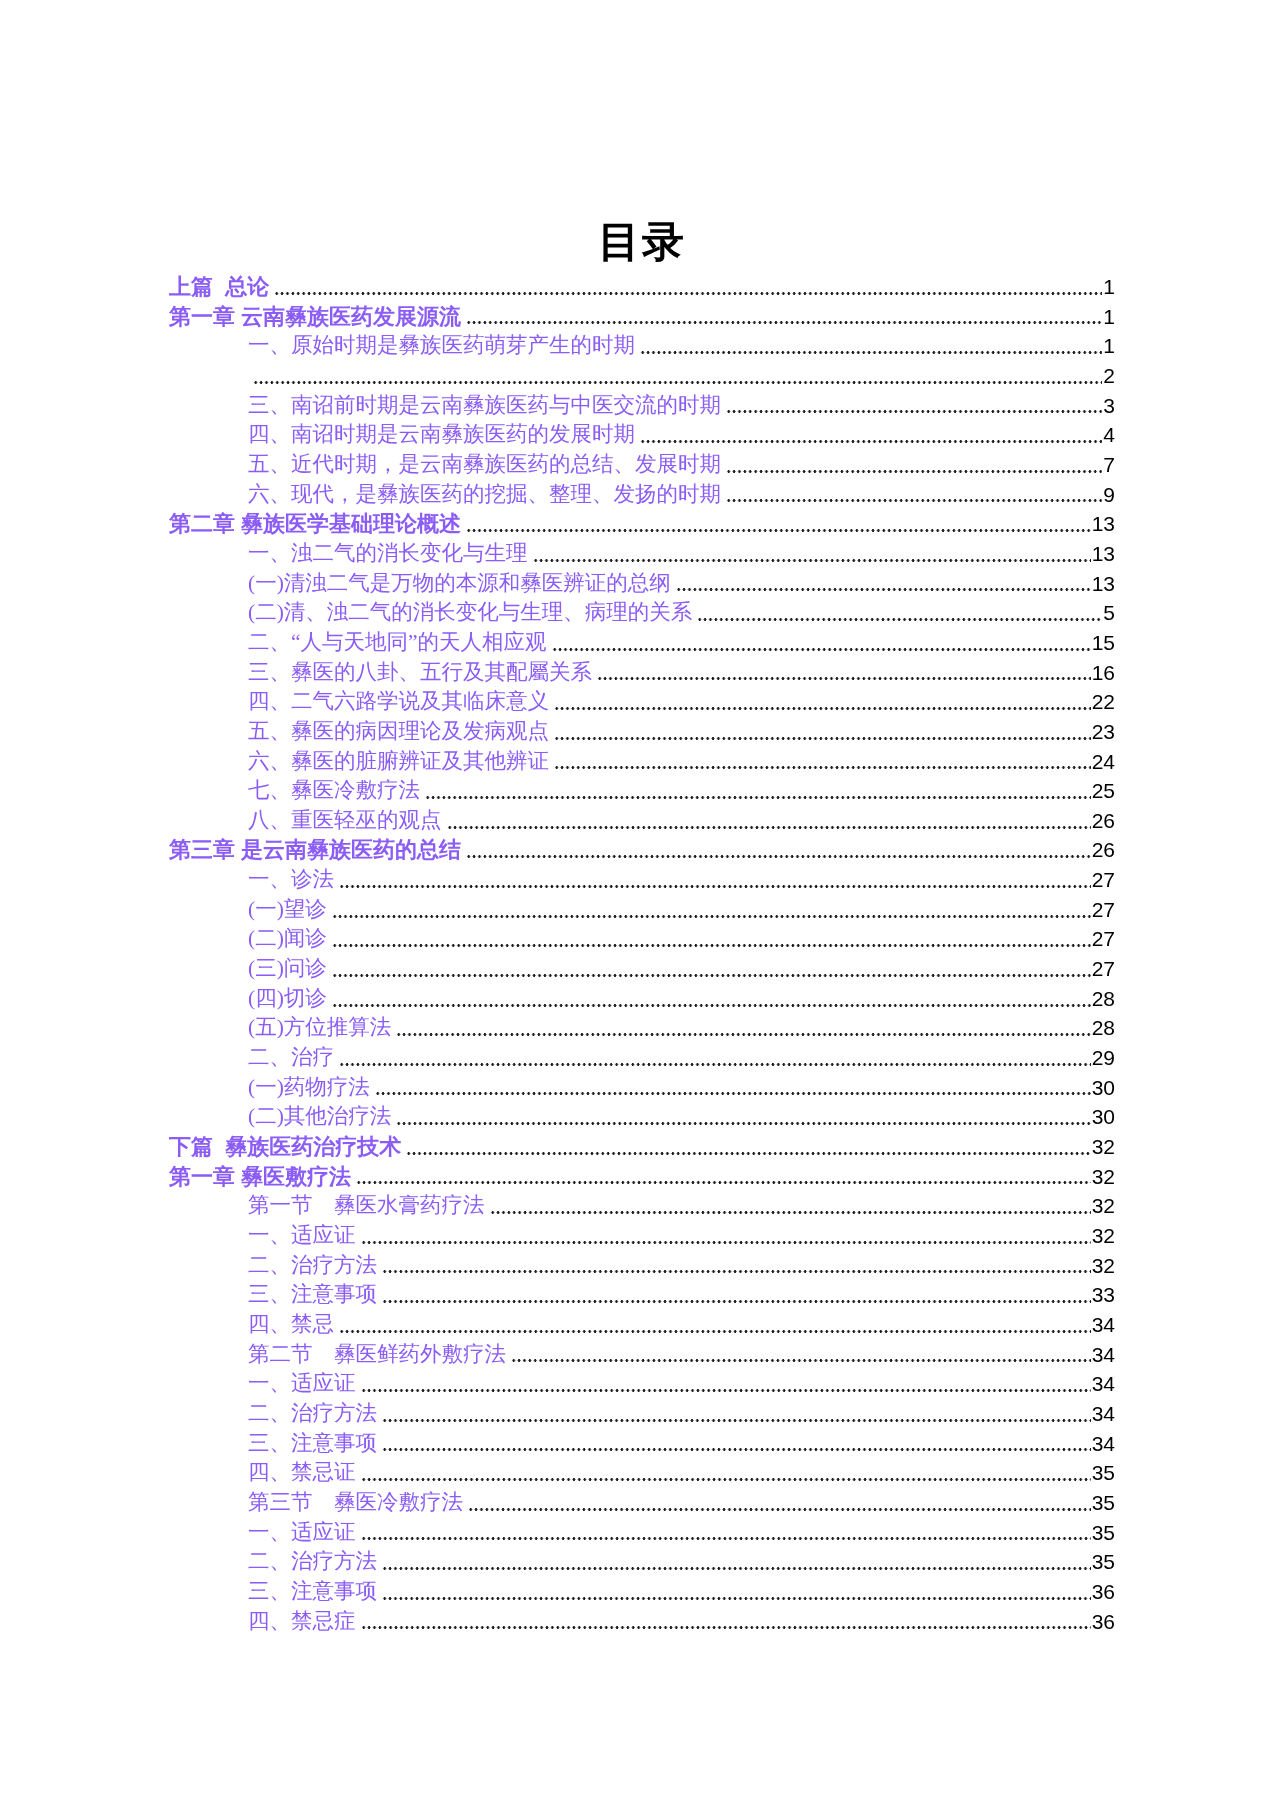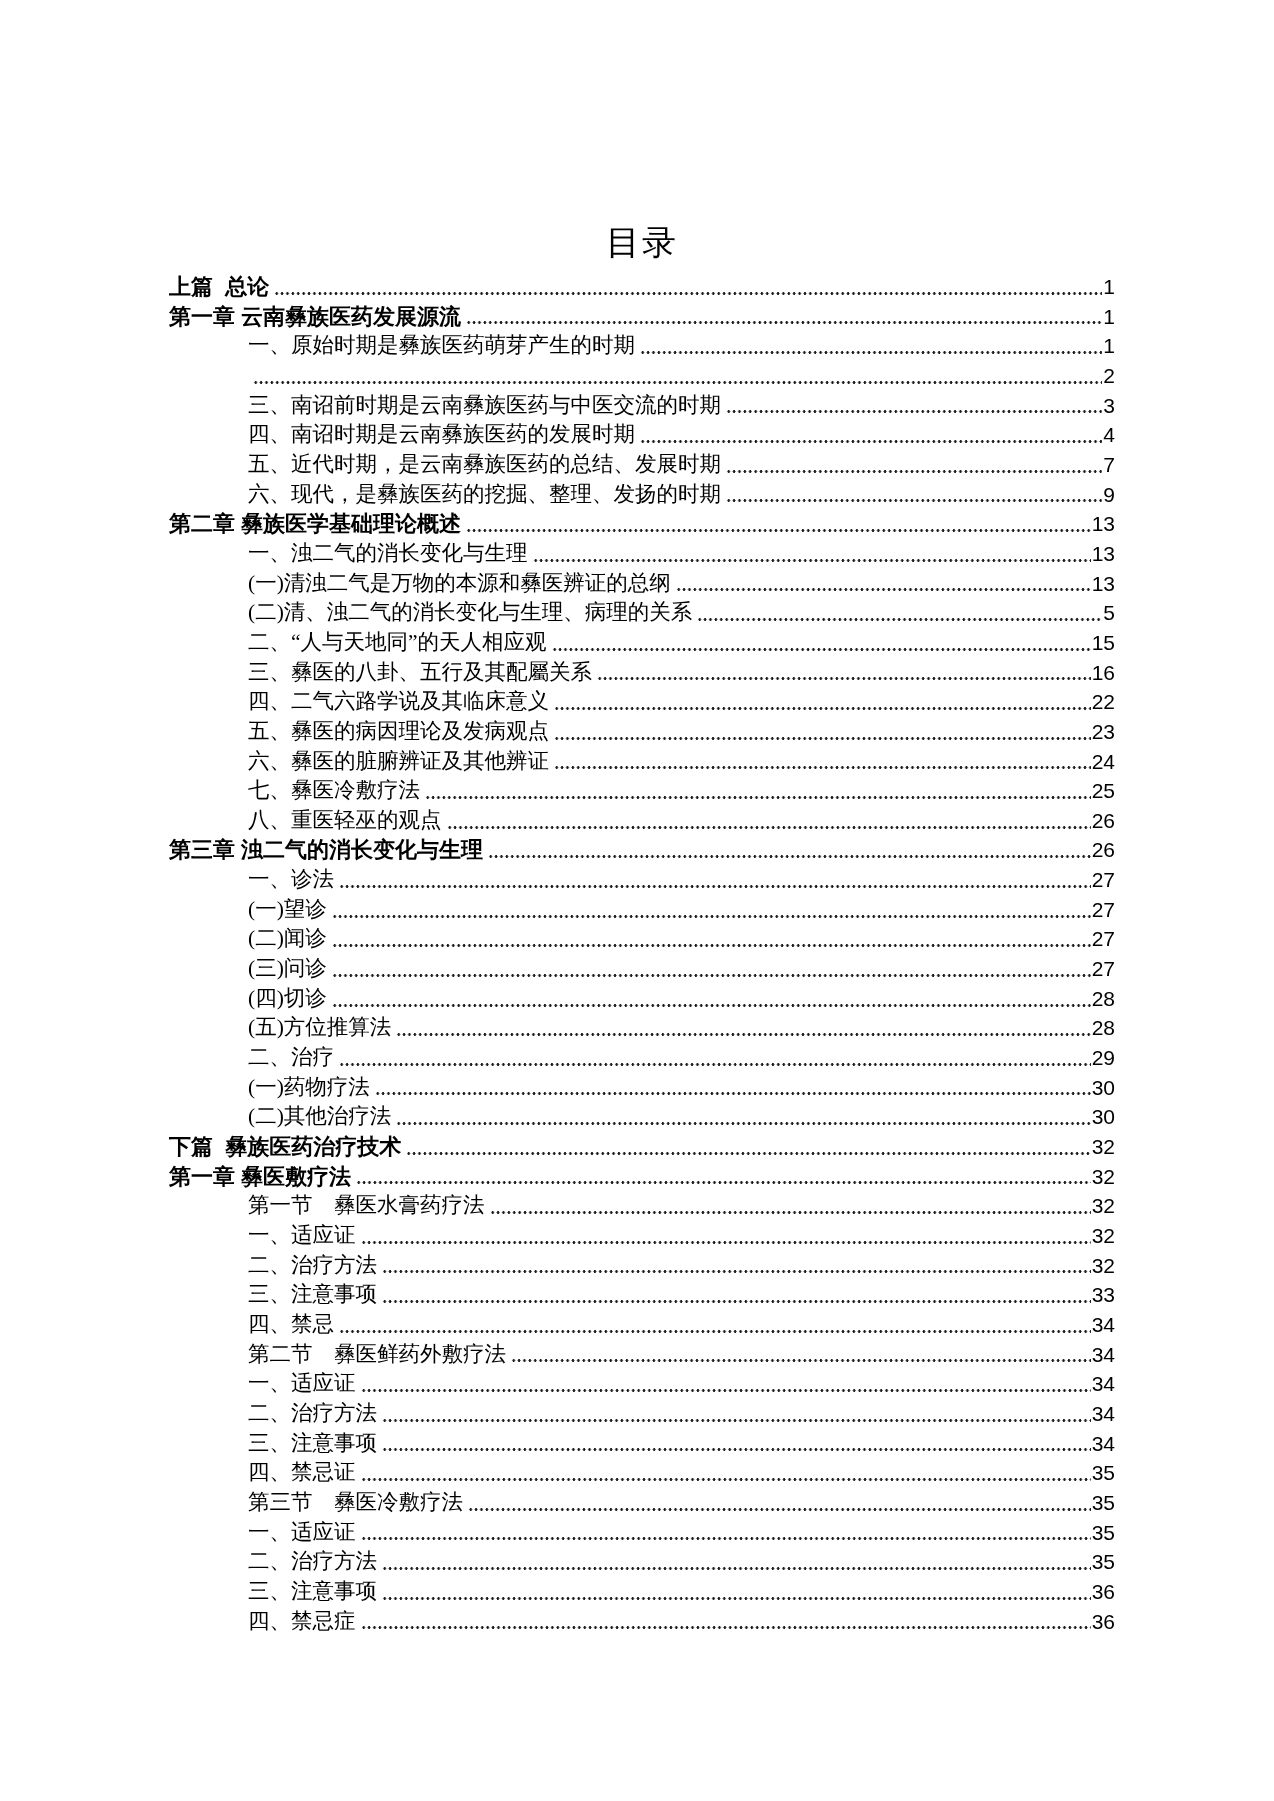--- a/index.html
+++ b/index.html
@@ -16,42 +16,42 @@
     overflow: hidden;
     font-family: "Liberation Serif", "DejaVu Serif", serif;
   }
   .title {
     position: absolute;
     top: 223px;
     left: 169px;
     width: 946px;
     text-align: center;
     font-family: "Liberation Sans", "DejaVu Sans", sans-serif;
-    font-weight: normal;
-    font-size: 34px;
+    font-weight: bold;
+    font-size: 42px;
     line-height: 38px;
     letter-spacing: 2px;
     color: #000000;
   }
   .toc {
     position: absolute;
     top: 272px;
     left: 169px;
     width: 946px;
   }
   .row {
     display: flex;
     height: 29.66px;
     align-items: stretch;
   }
   .row .label {
     white-space: pre;
     font-size: 21.5px;
     line-height: 29.66px;
-    color: #000000;
+    color: #8b5cf6;
     text-align: center;
   }
   .row.bold .label {
     font-family: "Liberation Sans", "DejaVu Sans", sans-serif;
     font-weight: bold;
     font-size: 22px;
   }
   .row.indent {
     padding-left: 79px;
   }
@@ -166,21 +166,21 @@
         <span class="label">七、彝医冷敷疗法</span>
         <span class="dots"></span>
         <span class="pg">25</span>
       </div>
       <div class="row indent">
         <span class="label">八、重医轻巫的观点</span>
         <span class="dots"></span>
         <span class="pg">26</span>
       </div>
       <div class="row bold">
-        <span class="label">第三章 浊二气的消长变化与生理</span>
+        <span class="label">第三章 是云南彝族医药的总结</span>
         <span class="dots"></span>
         <span class="pg">26</span>
       </div>
       <div class="row indent">
         <span class="label">一、诊法</span>
         <span class="dots"></span>
         <span class="pg">27</span>
       </div>
       <div class="row indent">
         <span class="label">(一)望诊</span>

